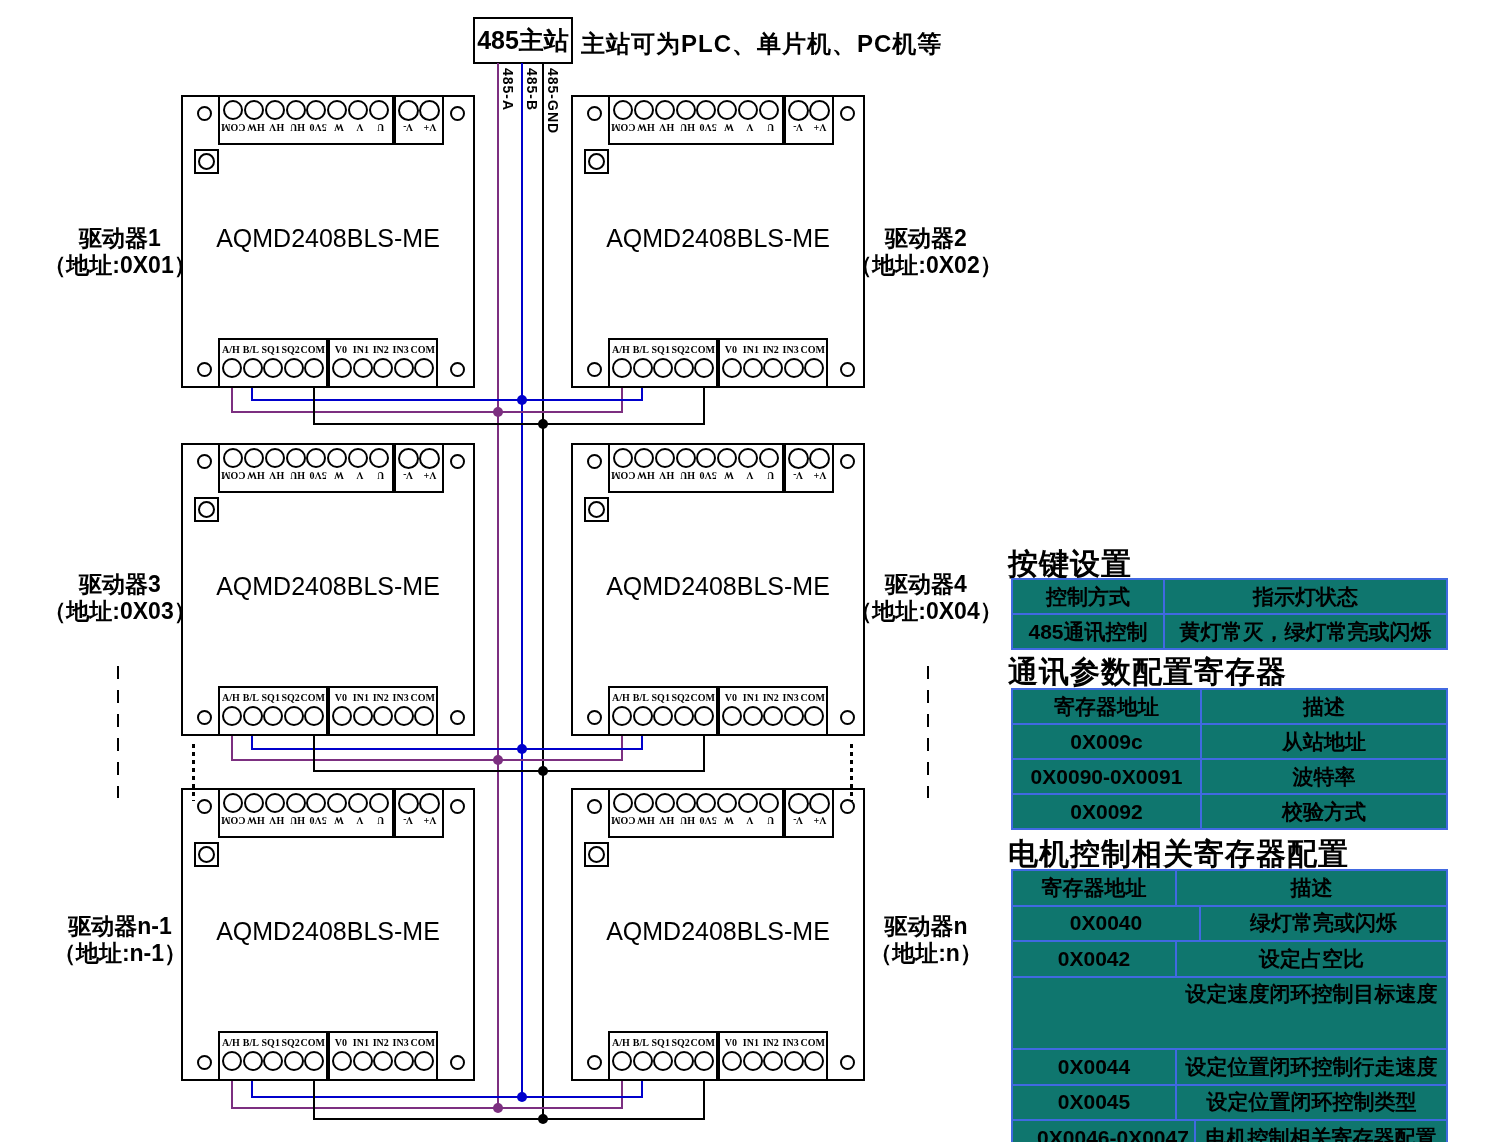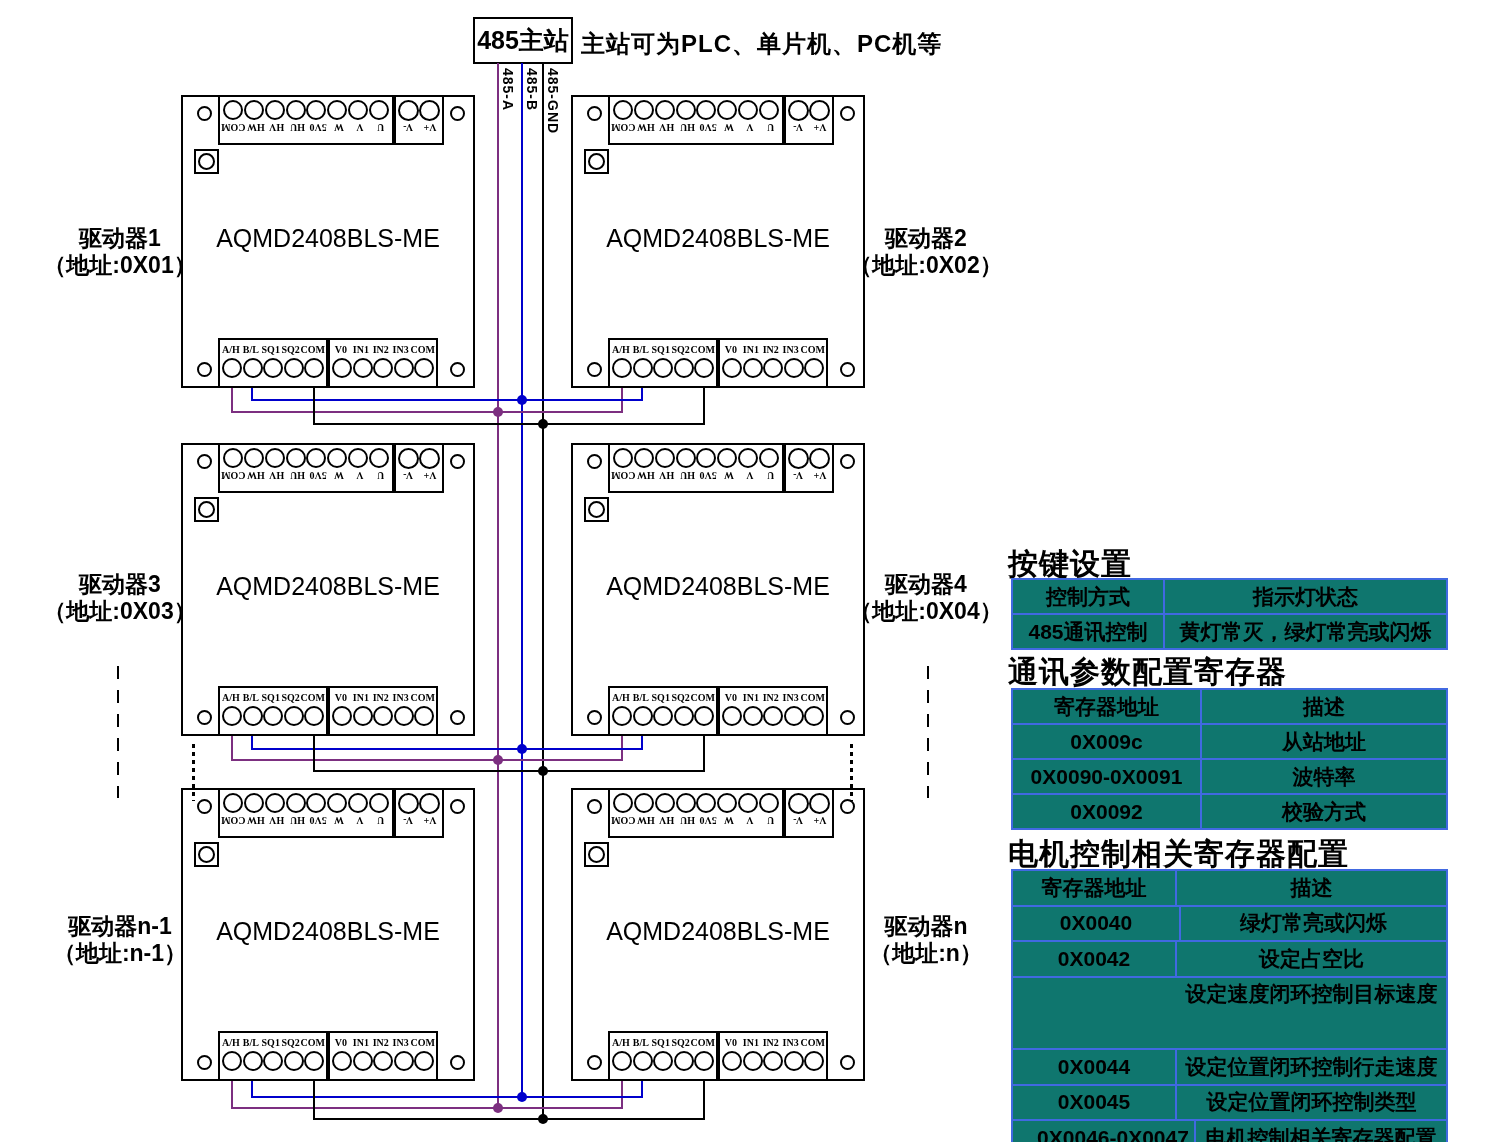--- a/index.html
+++ b/index.html
@@ -618,21 +618,21 @@
         <div class="bt-cell bt-c2">校验方式</div>
       </div>
     </div>
     <div class="panel-heading" style="left: 1008px; top: 834px;">电机控制相关寄存器配置</div>
     <div class="blue-table" style="left: 1011px; top: 869px; width: 437px;">
       <div class="bt-row" style="height: 33.5px;">
         <div class="bt-cell bt-c1" style="width: 164px;">寄存器地址</div>
         <div class="bt-cell bt-c2">描述</div>
       </div>
       <div class="bt-row" style="height: 33.5px;">
-        <div class="bt-cell bt-c1" style="width: 168px;">0X0040</div>
+        <div class="bt-cell bt-c1" style="width: 188px;">0X0040</div>
         <div class="bt-cell bt-c2">绿灯常亮或闪烁</div>
       </div>
       <div class="bt-row" style="height: 33.5px;">
         <div class="bt-cell bt-c1" style="width: 164px; text-align: right;">0X0042</div>
         <div class="bt-cell bt-c2">设定占空比</div>
       </div>
       <div class="bt-row" style="height: 33.5px;">
         <div class="bt-cell bt-c1" style="width: 164px; margin-top: 44px;">0X0043</div>
         <div class="bt-cell bt-c2">设定速度闭环控制目标速度</div>
       </div>

